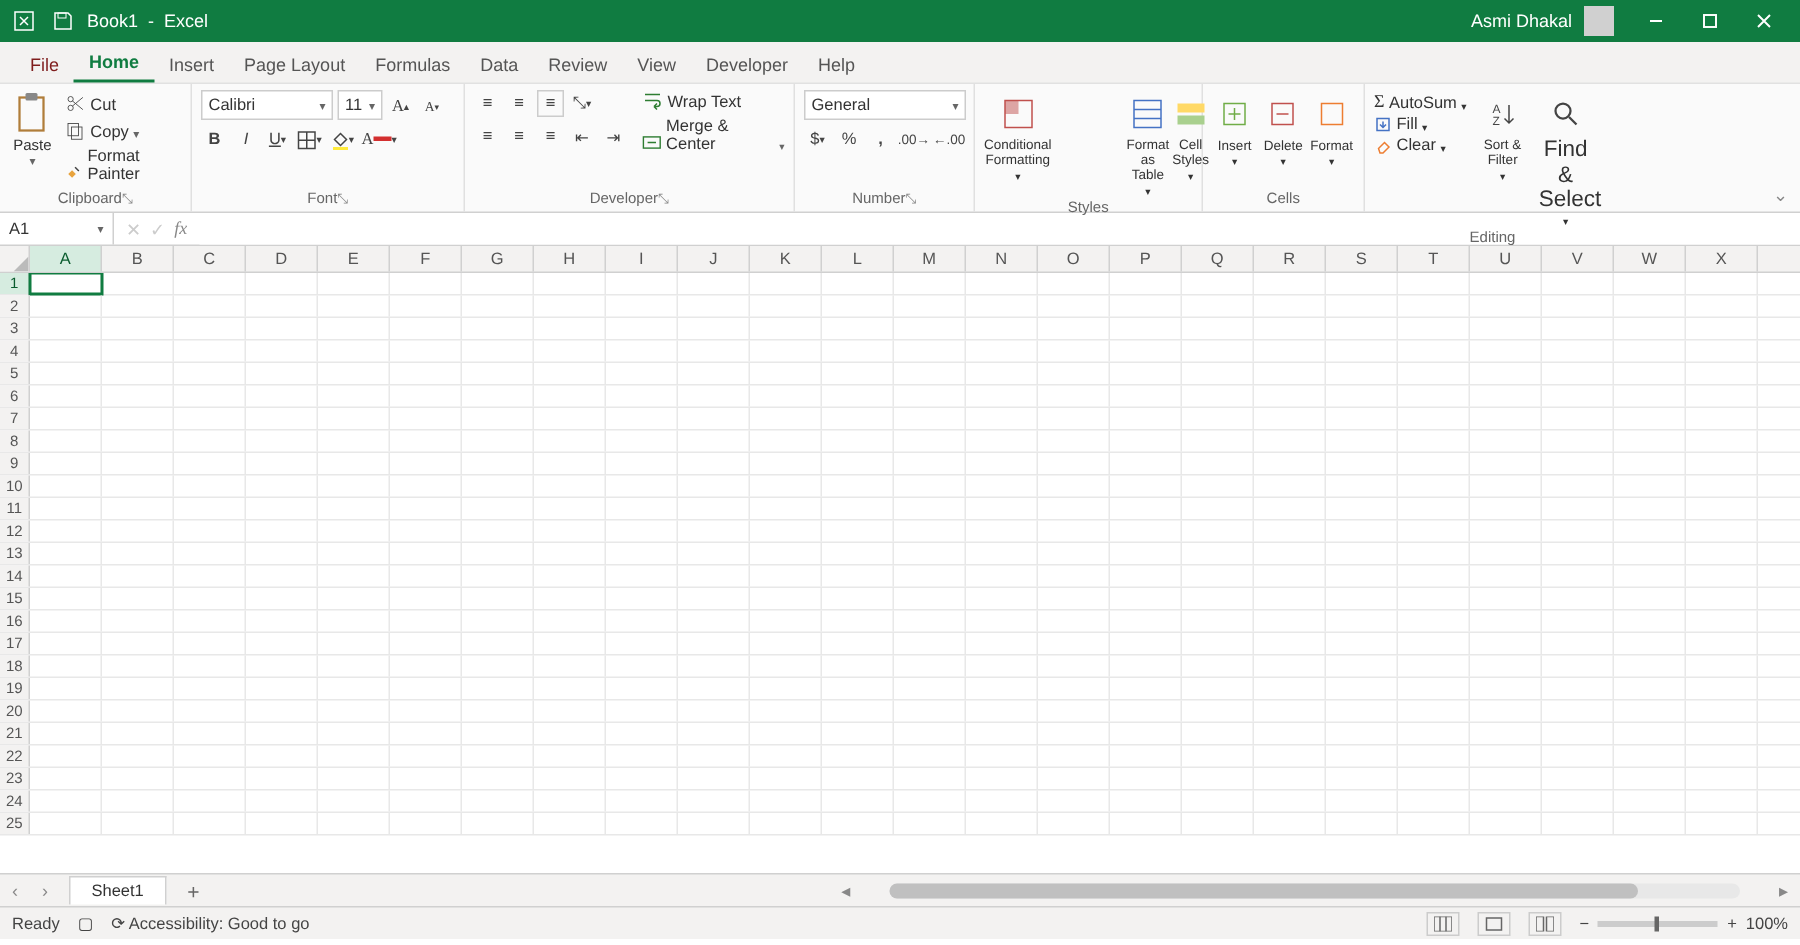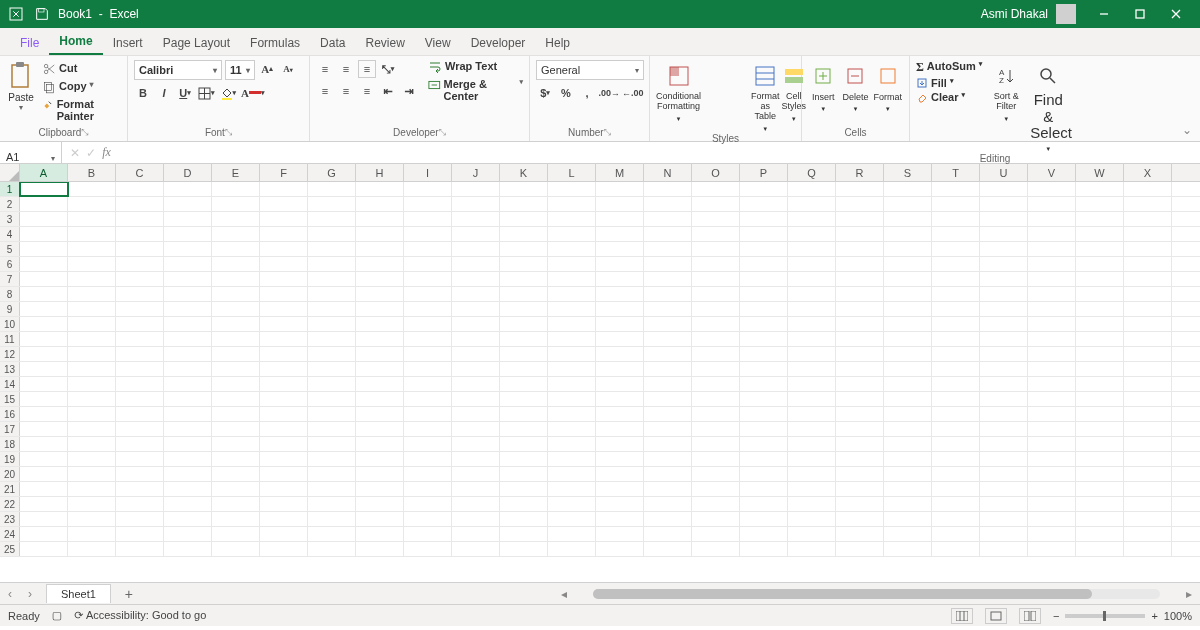--- a/index.html
+++ b/index.html
@@ -11,44 +11,44 @@
   .titlebar .ticon svg { width:16px;height:16px; }
   .titlebar .doc { font-size: 12px; }
   .titlebar .spacer { flex: 1; }
   .titlebar .user { font-size: 12px; margin-right: 8px; }
   .titlebar .avatar { width:20px;height:20px;background:#d0d0d0;margin-right:10px;}
   .titlebar .winbtn { width:36px;height:28px;display:flex;align-items:center;justify-content:center;color:#fff;}
   
   
   .tabs { height: 28px; background: #f3f2f1; display:flex; align-items:flex-end; padding-left:10px; border-bottom:1px solid #e1e1e1;}
   .tab { padding: 6px 10px 5px; font-size:12px; color:#555; cursor:pointer;}
-  .tab.file { background:#fff0; color:#8b5cf6;}
+  .tab.file { background:#fff0; color:#7f1d1d;}
   .tab.active { border-bottom:2px solid #107c41; color:#107c41; font-weight:600;}
   .tellme { display:flex;align-items:center;gap:6px;color:#777;margin-left:14px;font-size:12px;padding-bottom:5px;}
   .tellme svg{width:14px;height:14px;}
 
   
   .ribbon { height: 86px; background:#fafafa; border-bottom:1px solid #d0d0d0; display:flex; position:relative;}
   .group { border-right:1px solid #e0e0e0; display:flex; flex-direction:column; padding:4px 6px 2px;}
   .group .body { flex:1; display:flex; align-items:flex-start; gap:6px;}
   .group .label { text-align:center; font-size:10px; color:#666; height:14px; display:flex;align-items:center;justify-content:center;gap:0;}
   .group .label .dlg { font-size:9px;color:#888;}
   .bigbtn { width:36px; text-align:center; font-size:10px; color:#333; }
   .bigbtn .ic { height:32px;display:flex;align-items:center;justify-content:center;}
   .col { display:flex;flex-direction:column;gap:2px;justify-content:center;}
-  .row { display:flex;align-items:flex-start;gap:3px;font-weight:bold;}
+  .row { display:flex;align-items:flex-end;gap:3px;}
   .smbtn { min-width:18px;height:18px;display:flex;align-items:center;justify-content:center;font-size:11px;color:#444;border:1px solid transparent;}
   .ddl { height:20px;border:1px solid #ccc;background:#fff;display:flex;align-items:center;padding:0 4px;font-size:11px;color:#333;}
   .ddl .car{margin-left:auto;font-size:8px;color:#666;}
   .txt11{font-size:11px;color:#333;}
   .collapse{position:absolute;right:8px;bottom:4px;color:#888;}
 
   
   .fbar { height:22px;display:flex;align-items:center;border-bottom:1px solid #d0d0d0;background:#fff;}
-  .namebox{width:62px;border-right:1px solid #d0d0d0;height:100%;display:flex;align-items:flex-end;padding:0 6px;font-size:11px;}
+  .namebox{width:76px;border-right:1px solid #d0d0d0;height:100%;display:flex;align-items:center;padding:0 6px;font-size:11px;}
   .namebox .car{margin-left:auto;font-size:8px;color:#666;}
   .fx{padding:0 8px;display:flex;align-items:center;gap:6px;color:#888;}
   .fx span.fxs{font-style:italic;font-family:serif;}
   .formula{flex:1;height:100%;border:none;outline:none;font-size:11px;padding:0 4px;}
 
   
   .gridwrap{height:418px;display:flex;flex-direction:column;}
   .colhdrs{height:18px;display:flex;background:#f3f2f1;border-bottom:1px solid #d0d0d0;}
   .corner{width:20px;border-right:1px solid #d0d0d0;background:#f3f2f1;display:flex;align-items:flex-end;justify-content:flex-end;}
   .corner svg{width:10px;height:10px;}

